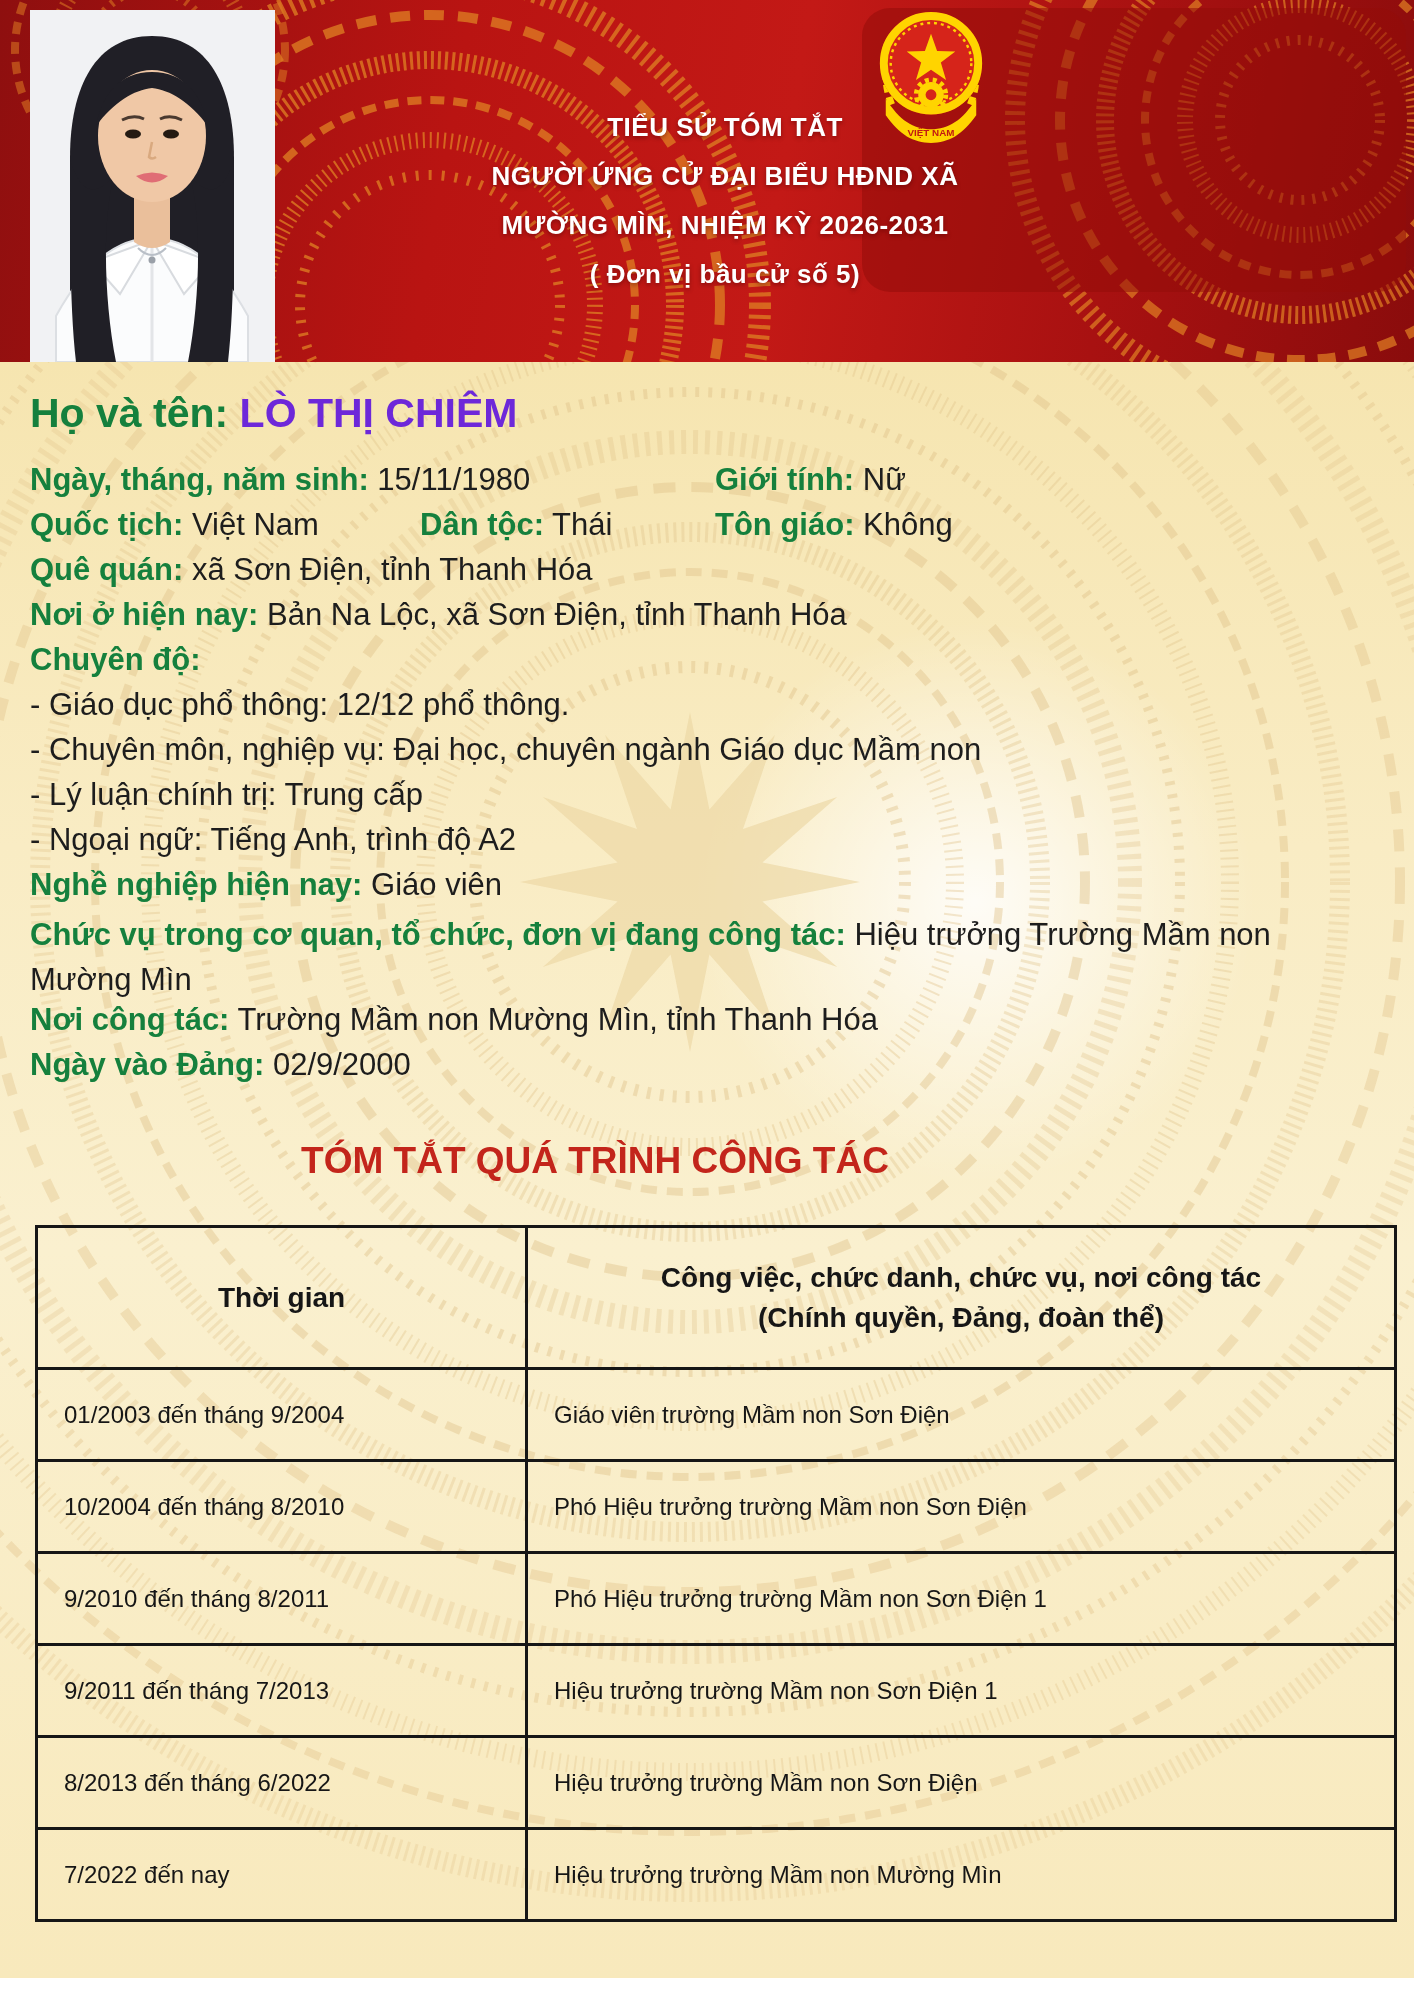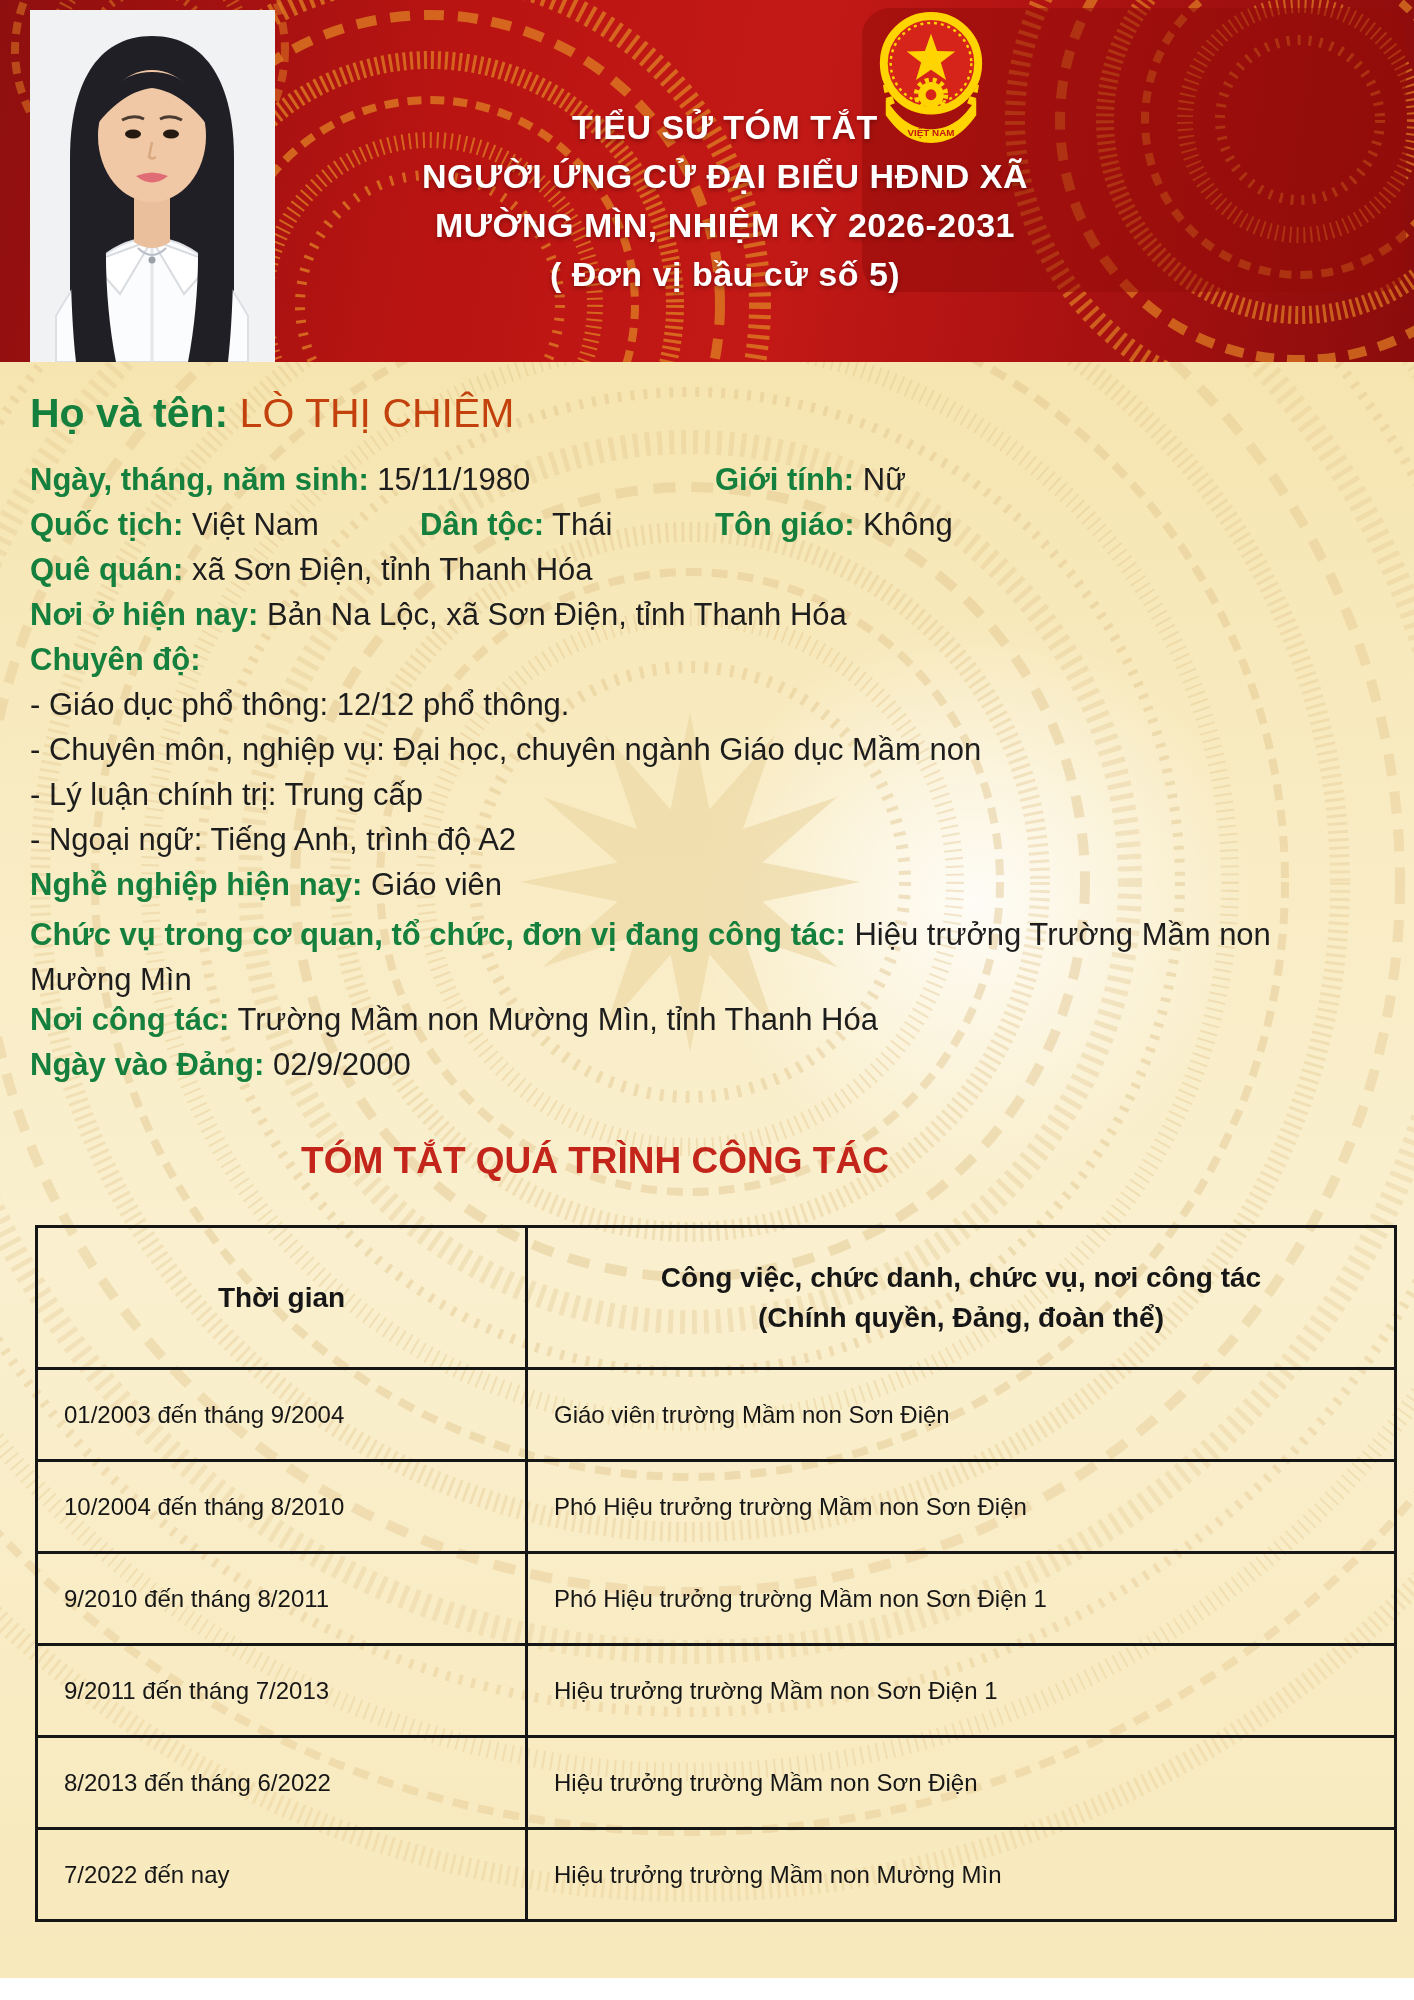--- a/index.html
+++ b/index.html
@@ -8,35 +8,35 @@
 
   
   .header{position:absolute;left:0;top:0;width:1414px;height:362px;overflow:hidden;
     background:linear-gradient(100deg,#8e0f0f 0%,#b91412 32%,#c31916 55%,#a81111 78%,#8a0c0c 100%);}
   .hdr-deco{position:absolute;left:0;top:0;}
   .hdr-panel{position:absolute;left:862px;top:8px;width:544px;height:284px;border-radius:28px;
     background:rgba(148,12,10,.55);}
   .photo{position:absolute;left:30px;top:10px;width:245px;height:352px;background:#f1f2f4;overflow:hidden;}
   .emblem{position:absolute;left:872px;top:4px;width:118px;height:148px;}
   .title-block{position:absolute;left:322px;top:103px;width:806px;text-align:center;color:#ffffff;
-    font-weight:700;font-size:34px;line-height:49px;letter-spacing:.5px;
+    font-weight:700;font-size:26px;line-height:49px;letter-spacing:.5px;
     text-shadow:0 2px 4px rgba(60,0,0,.45);}
 
   
   .bodyarea{position:absolute;left:0;top:362px;width:1414px;height:1616px;overflow:hidden;
     background:
       radial-gradient(circle at 975px 540px, rgba(255,255,255,.85), rgba(255,255,255,0) 280px),
       linear-gradient(180deg,#f6e5b0 0%,#f9ecc4 30%,#faf0cf 55%,#f8e9bc 100%);}
   .body-deco{position:absolute;left:0;top:0;opacity:.7;}
 
   .line{position:absolute;left:30px;width:1360px;font-size:31px;color:#1d1d1d;white-space:nowrap;z-index:3;}
   .line b{font-weight:700;color:#15803d;}
   .wrapline{white-space:normal;width:1330px;line-height:45px;}
   .name-line{font-size:41px;font-weight:700;color:#111;}
-  .name-red{color:#c2410c;font-weight:400;}
+  .name-red{color:#6d28d9;font-weight:700;}
   .at390{position:absolute;left:390px;}
   .at685{position:absolute;left:685px;}
   .section-title{position:absolute;left:0;top:1140px;width:1190px;text-align:center;z-index:3;
     font-size:37px;font-weight:700;color:#c3251b;}
 
   
   .work-table{position:absolute;left:35px;top:1225px;width:1362px;z-index:3;
     border-collapse:collapse;table-layout:fixed;}
   .work-table th,.work-table td{border:3px solid #161616;color:#161616;vertical-align:middle;}
   .work-table th{height:139px;font-size:28px;font-weight:700;text-align:center;padding:0 20px;line-height:40px;}

